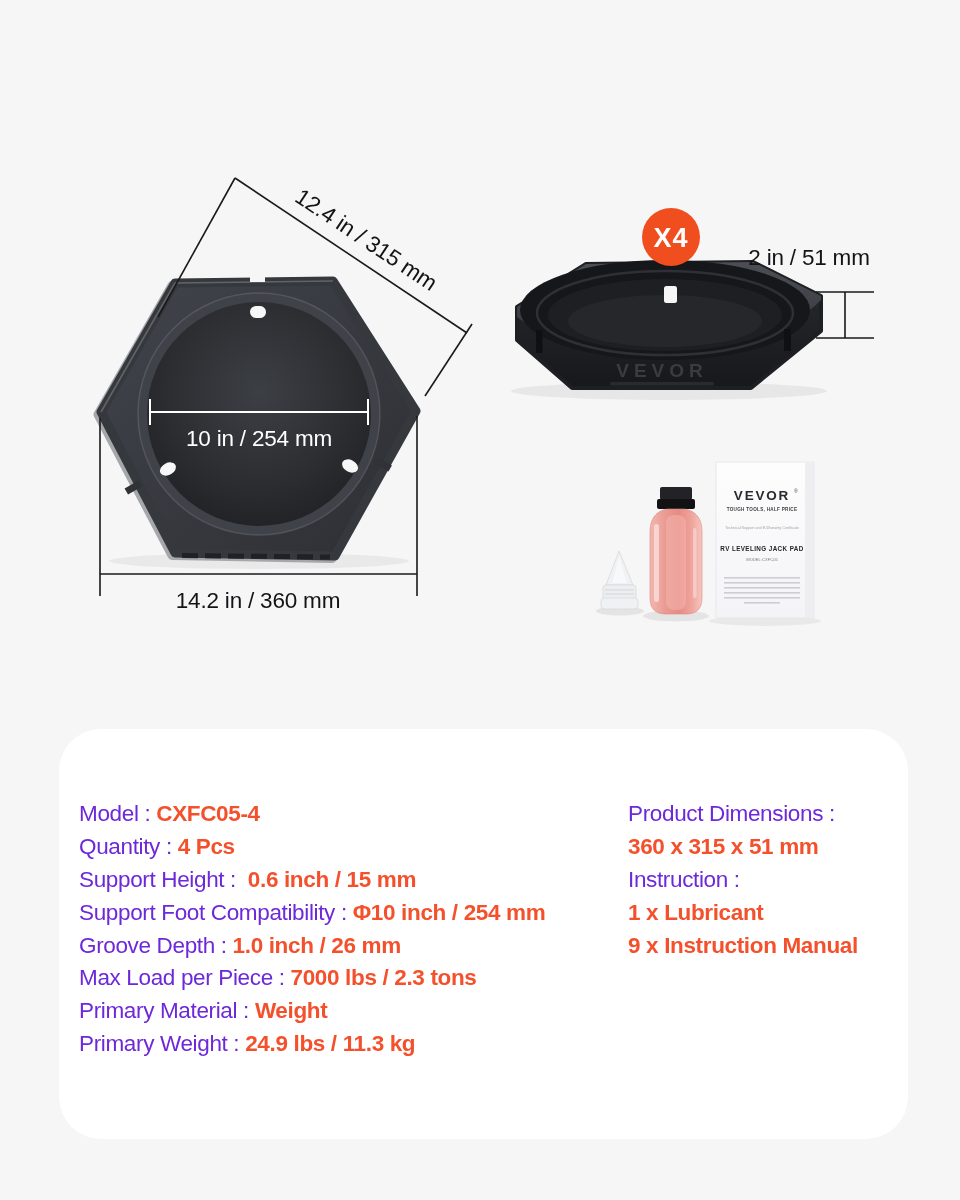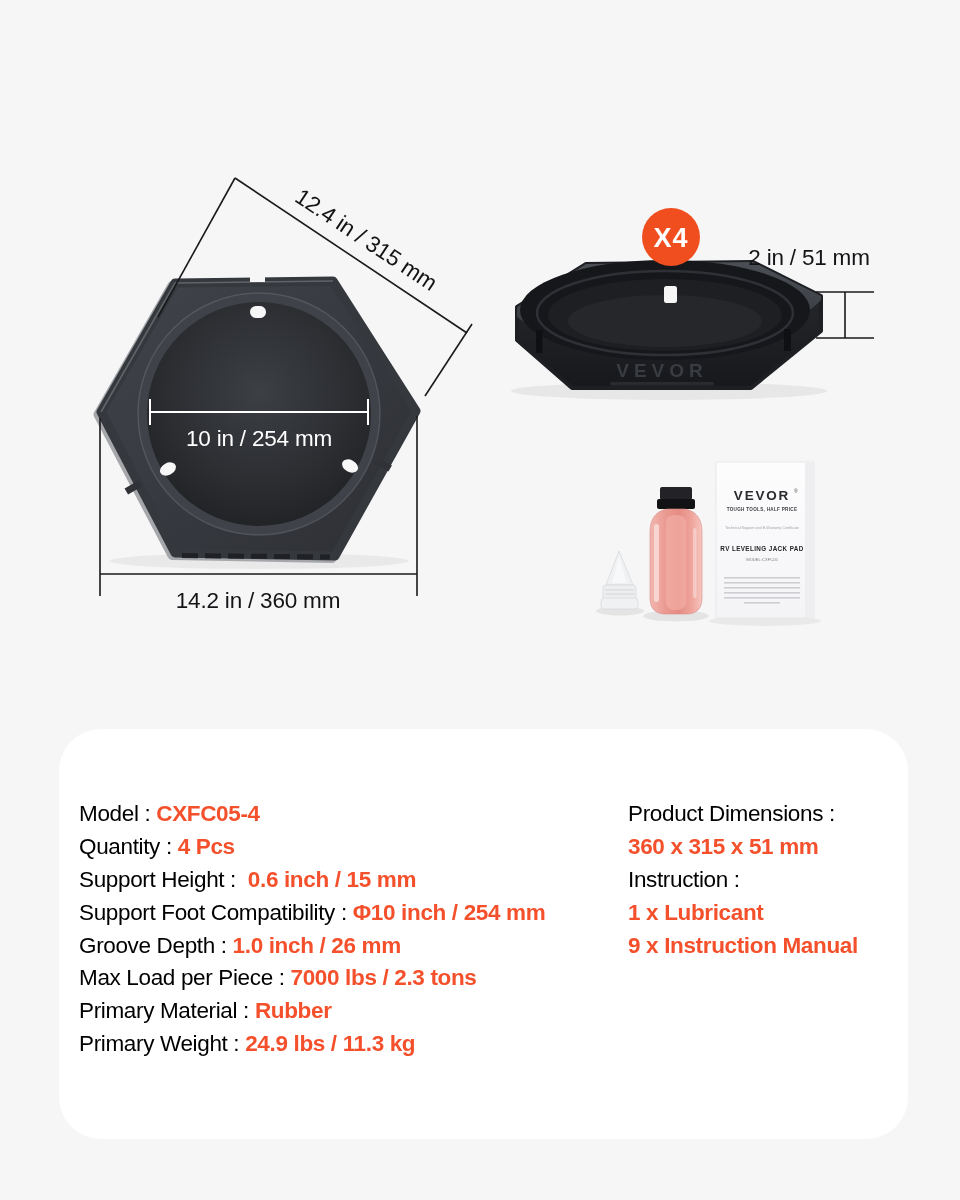--- a/index.html
+++ b/index.html
@@ -19,21 +19,21 @@
     position:absolute;left:59px;top:729px;width:849px;height:410px;
     background:#ffffff;border-radius:42px;
   }
   .spec-col{position:absolute;top:69px;}
   .spec-col.left{left:20px;}
   .spec-col.right{left:569px;}
   .spec-line{
     display:block;height:32.9px;line-height:32.9px;
     font-size:22.5px;letter-spacing:-0.35px;white-space:pre;
   }
-  .spec-line .lbl{color:#000000;font-weight:400;white-space:pre;}
+  .spec-line .lbl{color:#6d28d9;font-weight:400;white-space:pre;}
   .spec-line .val{color:#F5502C;font-weight:700;white-space:pre;margin-top:25px;}
 </style>
 </head>
 <body>
 
 <svg id="illustration" width="960" height="728" viewBox="0 0 960 728" xmlns="http://www.w3.org/2000/svg">
   <defs>
     <linearGradient id="hexFace" x1="0" y1="0" x2="1" y2="1">
       <stop offset="0" stop-color="#41444b"></stop>
         <stop offset="1" stop-color="#2d2f34"></stop>
@@ -174,21 +174,21 @@
 </svg>
 
 <div class="specs-card">
   <div class="spec-col left">
     <div class="spec-line"><span class="lbl">Model : </span><span class="val">CXFC05-4</span></div>
     <div class="spec-line"><span class="lbl">Quantity : </span><span class="val">4 Pcs</span></div>
     <div class="spec-line"><span class="lbl">Support Height :  </span><span class="val">0.6 inch / 15 mm</span></div>
     <div class="spec-line"><span class="lbl">Support Foot Compatibility : </span><span class="val">Φ10 inch / 254 mm</span></div>
     <div class="spec-line"><span class="lbl">Groove Depth : </span><span class="val">1.0 inch / 26 mm</span></div>
     <div class="spec-line"><span class="lbl">Max Load per Piece : </span><span class="val">7000 lbs / 2.3 tons</span></div>
-    <div class="spec-line"><span class="lbl">Primary Material : </span><span class="val">Rubber</span></div>
+    <div class="spec-line"><span class="lbl">Primary Material : </span><span class="val">Weight</span></div>
     <div class="spec-line"><span class="lbl">Primary Weight : </span><span class="val">24.9 lbs / 11.3 kg</span></div>
   </div>
   <div class="spec-col right">
     <div class="spec-line"><span class="lbl">Product Dimensions :</span><span class="val"></span></div>
     <div class="spec-line"><span class="lbl"></span><span class="val">360 x 315 x 51 mm</span></div>
     <div class="spec-line"><span class="lbl">Instruction :</span><span class="val"></span></div>
     <div class="spec-line"><span class="lbl"></span><span class="val">1 x Lubricant</span></div>
     <div class="spec-line"><span class="lbl"></span><span class="val">9 x Instruction Manual</span></div>
   </div>
 </div>

